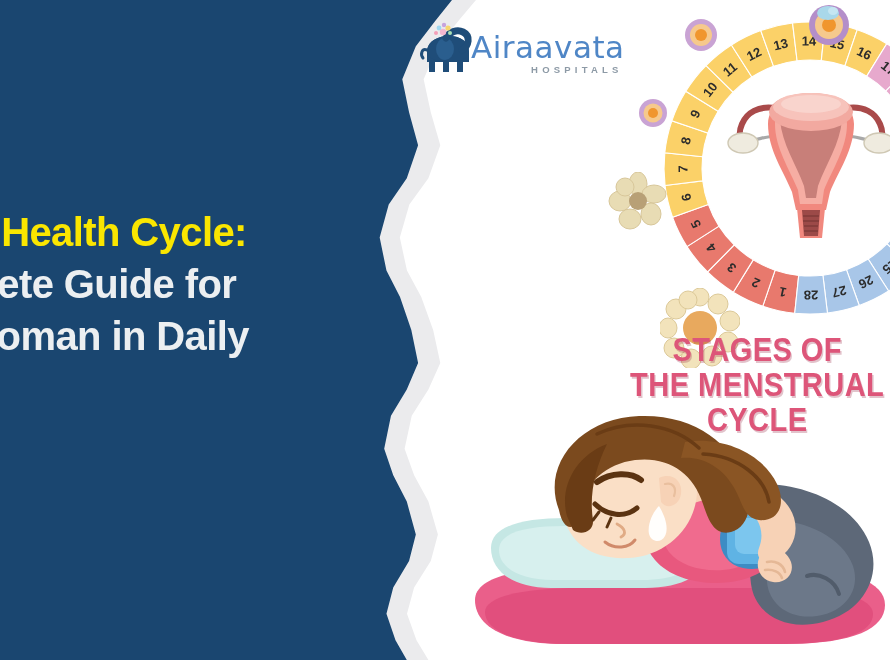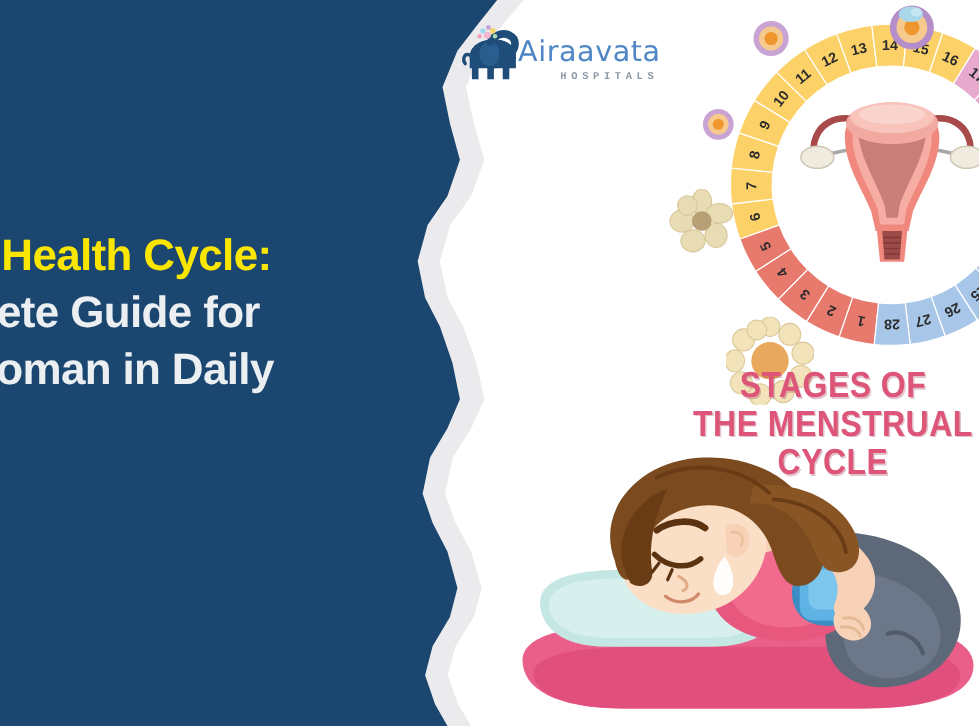--- a/index.html
+++ b/index.html
@@ -65,26 +65,26 @@
   .l-white { color:#eceff1; }
 
   
   .logo{
     position:absolute; left:415px; top:12px; width:215px; height:82px; z-index:6;
     display:flex; align-items:center;
   }
   .logo-mark{ width:62px; height:62px; flex:0 0 62px; position:relative; }
   .logo-type{ margin-left:-6px; position:relative; }
   .logo-name{
-    font-size:26px; color:#4f86c6; line-height:32px; letter-spacing:0.5px;
+    font-size:31px; color:#4f86c6; line-height:32px; letter-spacing:0.5px;
     font-family:"DejaVu Sans", sans-serif;
   }
   .logo-sub{
     font-size:9.5px; color:#8d9aa6; letter-spacing:4.2px; text-align:right;
-    margin-top:1px; margin-right:2px; font-weight:bold;font-family:Liberation Mono, monospace;
+    margin-top:1px; margin-right:2px; font-weight:bold;
   }
 
   
   .wheel-wrap{ position:absolute; left:660px; top:18px; width:300px; height:300px; z-index:4; }
   .wheel-svg{ position:absolute; left:0; top:0; }
   .wheel-num{
     font-size:13px; font-weight:bold; fill:#2c2c2c;
     font-family:"Liberation Sans", sans-serif;
     text-anchor:middle; dominant-baseline:central;
   }

